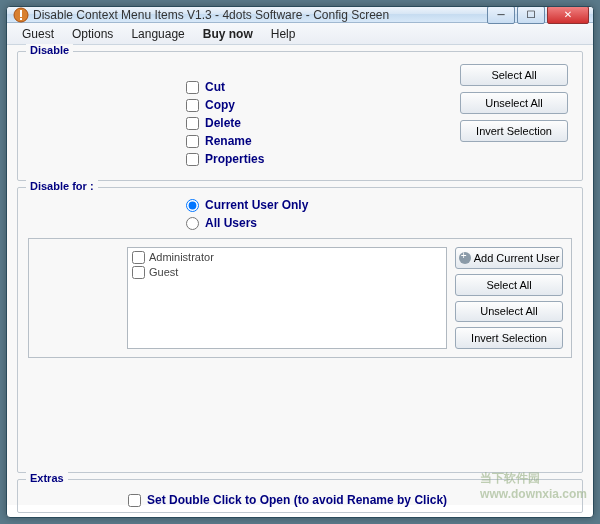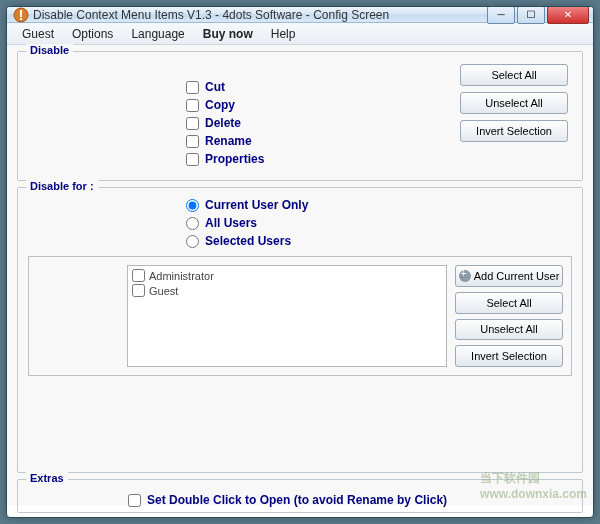--- a/index.html
+++ b/index.html
@@ -21,21 +21,21 @@
 .group-disablefor { height: 286px; }
 .group-extras { height: 34px; padding-top: 13px; }
 .check-row { display: flex; align-items: center; margin-bottom: 4px; font-size: 12px; color: #000080; font-weight: bold; }
 .check-row input[type=checkbox], .check-row input[type=radio] { margin-right: 6px; }
 .checklist { margin-left: 158px; margin-top: 20px; }
 .btncol { position: absolute; right: 14px; top: 12px; width: 108px; display: flex; flex-direction: column; gap: 6px; }
 .btn { height: 22px; font-size: 11px; background: linear-gradient(to bottom,#fdfdfd,#e4e9ef); border: 1px solid #9aa9b8; border-radius: 3px; cursor: pointer; font-family: "Microsoft Sans Serif", Arial; }
 .radiolist { margin-left: 158px; margin-top: 2px; }
 .userbox-container { margin-top: 8px; border: 1px solid #b8c0c8; padding: 8px; background: #f8f8f8; display: flex; gap: 8px; height: 120px; }
 .userlist { flex: 1; background: #fff; border: 1px solid #b0b8c0; padding: 2px; font-size: 11px; overflow: auto; margin-left: 90px; }
-.userlist .useritem { display: flex; align-items: center; padding: 1px 2px; color: #444; }
+.userlist .useritem { display: flex; align-items: flex-start; padding: 1px 2px; color: #444; }
 .userlist .useritem input { margin-right: 4px; }
 .userbtns { width: 108px; display: flex; flex-direction: column; gap: 5px; }
 .userbtns .btn { display: flex; align-items: center; justify-content: center; gap: 3px; }
 .footer-btns { display: flex; justify-content: center; gap: 30px; margin-top: 6px; }
 .footer-btns .btn { width: 100px; height: 24px; display: flex; align-items: center; justify-content: center; gap: 6px; font-size: 12px; font-weight: bold; }
 .watermark { position: absolute; right: 6px; bottom: 4px; font-size: 12px; color: #8faa7a; opacity: .55; font-weight: bold; pointer-events: none; }
 .icon-ok { width: 14px; height: 14px; border-radius: 50%; background: #3aa83a; display:inline-block; position:relative; }
 .icon-ok::after { content:"✓"; color:#fff; font-size:10px; position:absolute; left:2px; top:-1px; }
 .icon-exit { width: 14px; height: 14px; background: linear-gradient(#d0e0d0,#90b090); border-radius:2px; display:inline-block; position:relative; }
 .icon-plus { width:12px; height:12px; border-radius:50%; background:#8a9aa8; display:inline-block; position:relative; }
@@ -105,24 +105,20 @@
       <span class="legend">Disable for :</span>
       <div class="radiolist">
         <label class="check-row">
             <input type="radio" name="df" checked="" style="">
             <span>Current User Only</span>
           </label>
         <label class="check-row">
             <input type="radio" name="df" style="">
             <span>All Users</span>
           </label>
-        <label class="check-row">
-            <input type="radio" name="df" style="">
-            <span>Selected Users</span>
-          </label>
       </div>
       <div class="userbox-container">
         <div class="userlist">
           <div class="useritem">
               <input type="checkbox" style="">
               <span>Administrator</span>
             </div>
           <div class="useritem">
               <input type="checkbox" style="">
               <span>Guest</span>

